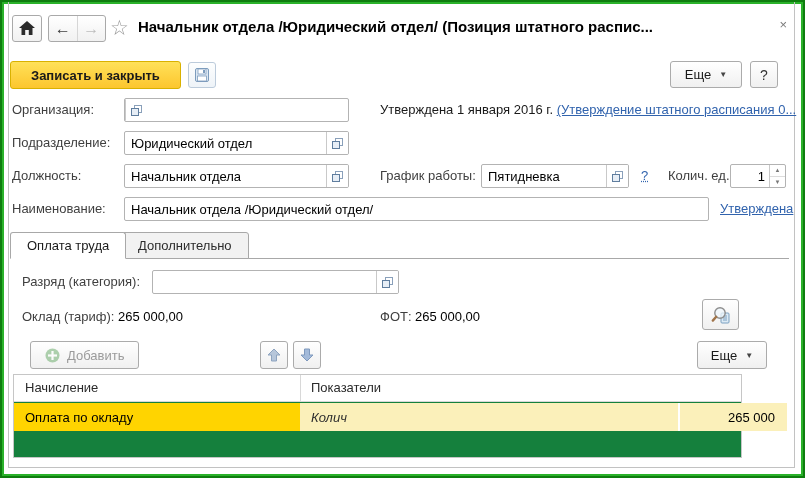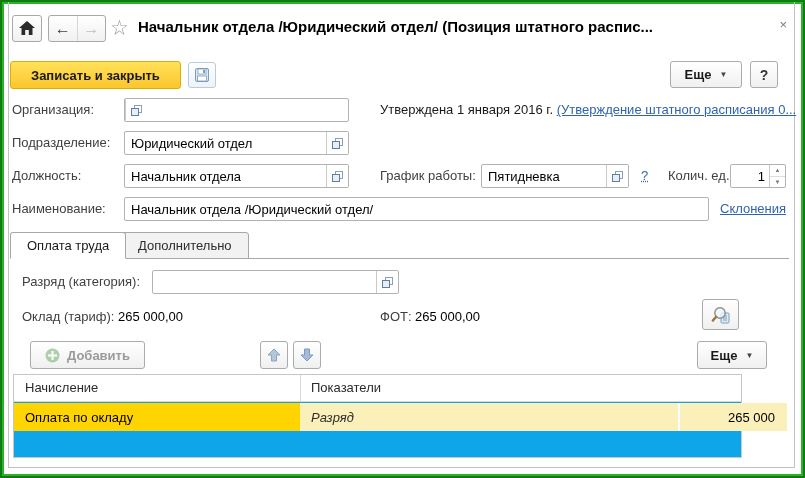--- a/index.html
+++ b/index.html
@@ -18,21 +18,21 @@
     background:linear-gradient(#ffffff,#f1f1f1);border:1px solid #a9a9a9;border-radius:3px;overflow:hidden;}
   .navgroup span{flex:1;display:flex;align-items:center;justify-content:center;font-size:16px;font-weight:bold;}
   .nav-back{color:#3c3c3c;border-right:1px solid #d6d6d6;}
   .nav-fwd{color:#bdbdbd;}
   .star{position:absolute;left:108px;top:14px;font-size:21px;color:#9a9a9a;cursor:pointer;}
   .wtitle{position:absolute;left:136px;top:16px;width:632px;font-size:15px;font-weight:bold;color:#000;
     white-space:nowrap;overflow:hidden;}
   .wclose{position:absolute;right:16px;top:15px;font-size:13px;color:#7a7a7a;cursor:pointer;}
   
   .btn{display:inline-flex;align-items:center;justify-content:center;border:1px solid #ababab;border-radius:3px;
-    background:linear-gradient(#ffffff,#f0f0f0);cursor:pointer;font-size:13px;color:#1a1a1a;font-weight:bold;}
+    background:linear-gradient(#ffffff,#f0f0f0);cursor:pointer;font-size:13px;color:#1a1a1a;}
   .btn-primary{position:absolute;left:8px;top:59px;height:28px;padding:0 20px;font-weight:bold;
     background:linear-gradient(#ffe159,#fcc62e);border:1px solid #d9b100;border-radius:3px;}
   .btn-save{position:absolute;left:186px;top:60px;width:28px;height:26px;border-color:#bccbdb;background:linear-gradient(#fdfefe,#eef3f8);}
   .btn-more-top{position:absolute;left:668px;top:59px;width:72px;height:27px;gap:8px;}
   .btn-help{position:absolute;left:748px;top:59px;width:28px;height:27px;font-size:14px;color:#333;}
   .caret{font-size:8px;color:#444;}
   
   .lbl{position:absolute;color:#3f3f3f;white-space:nowrap;}
   .field{position:absolute;display:flex;height:24px;border:1px solid #b3b3b3;border-radius:2px;background:#fff;overflow:hidden;}
   .fld{flex:1;border:none;outline:none;padding:0 6px;font:inherit;color:#000;background:transparent;min-width:0;}
@@ -49,21 +49,21 @@
   .tab-active{left:8px;background:#fff;border-bottom:1px solid #fff;z-index:2;}
   .tab-idle{left:119px;background:#f2f2f2;color:#2c2c2c;}
   
   .val{position:absolute;color:#000;white-space:nowrap;}
   .btn-zoom{position:absolute;left:700px;top:297px;width:37px;height:31px;}
   .btn-add{position:absolute;left:28px;top:339px;height:28px;padding:0 14px;gap:7px;color:#9b9b9b;cursor:default;}
   .btn-up{position:absolute;left:258px;top:339px;width:28px;height:28px;}
   .btn-down{position:absolute;left:291px;top:339px;width:28px;height:28px;}
   .btn-more-grid{position:absolute;left:695px;top:339px;width:70px;height:28px;gap:8px;}
   
-  .tbl{position:absolute;left:11px;top:372px;width:729px;height:84px;border:1px solid #c6c6c6;background:#0ea5e9;}
+  .tbl{position:absolute;left:11px;top:372px;width:729px;height:84px;border:1px solid #c6c6c6;background:#15803d;}
   .thead{position:absolute;left:0;top:0;width:100%;height:27px;border-bottom:1px solid #d8d8d8;background:#fff;}
   .thead .hsep{position:absolute;left:286px;top:0;bottom:0;width:1px;background:#d8d8d8;}
   .hcell{position:absolute;top:5px;color:#2b2b2b;}
   .trow{position:absolute;left:0;top:28px;width:100%;height:28px;}
   .cell{position:absolute;top:0;height:28px;display:flex;align-items:center;}
   .c1{left:0;width:286px;background:#ffd400;padding-left:11px;color:#000;}
   .c2{left:286px;width:378px;background:#fbf0ba;padding-left:11px;font-style:italic;color:#2e2e2e;}
   .csep{position:absolute;left:664px;top:0;height:28px;width:2px;background:#fff;}
   .c3{left:666px;width:107px;background:#fbf0ba;justify-content:flex-end;padding-right:12px;color:#000;}
   svg{display:block;}
@@ -159,21 +159,21 @@
     <span class="spinner">
       <span>▲</span>
       <span>▼</span>
     </span>
   </div>
 
   <div class="lbl" style="left:10px;top:199px;">Наименование:</div>
   <div class="field" style="left:122px;top:195px;width:585px;">
     <input class="fld" value="Начальник отдела /Юридический отдел/" style="">
   </div>
-  <div class="lbl linkblue" style="left:718px;top:199px;">Склонения</div>
+  <div class="lbl linkblue" style="left:718px;top:199px;">Утверждена</div>
 
   <div class="tabline"></div>
   <div class="tab tab-active">Оплата труда</div>
   <div class="tab tab-idle">Дополнительно</div>
 
   <div class="lbl" style="left:20px;top:272px;">Разряд (категория):</div>
   <div class="field" style="left:150px;top:268px;width:247px;">
     <input class="fld" value="" style="">
     <span class="choose">
       <svg width="11" height="11" viewBox="0 0 11 11">
@@ -230,18 +230,18 @@
   </div>
 
   <div class="tbl">
     <div class="thead">
       <div class="hsep"></div>
       <div class="hcell" style="left:11px;">Начисление</div>
       <div class="hcell" style="left:297px;">Показатели</div>
     </div>
     <div class="trow">
       <div class="cell c1">Оплата по окладу</div>
-      <div class="cell c2">Разряд</div>
+      <div class="cell c2">Колич</div>
       <div class="csep"></div>
       <div class="cell c3">265 000</div>
     </div>
   </div>
 </div>
 
 </body></html>

